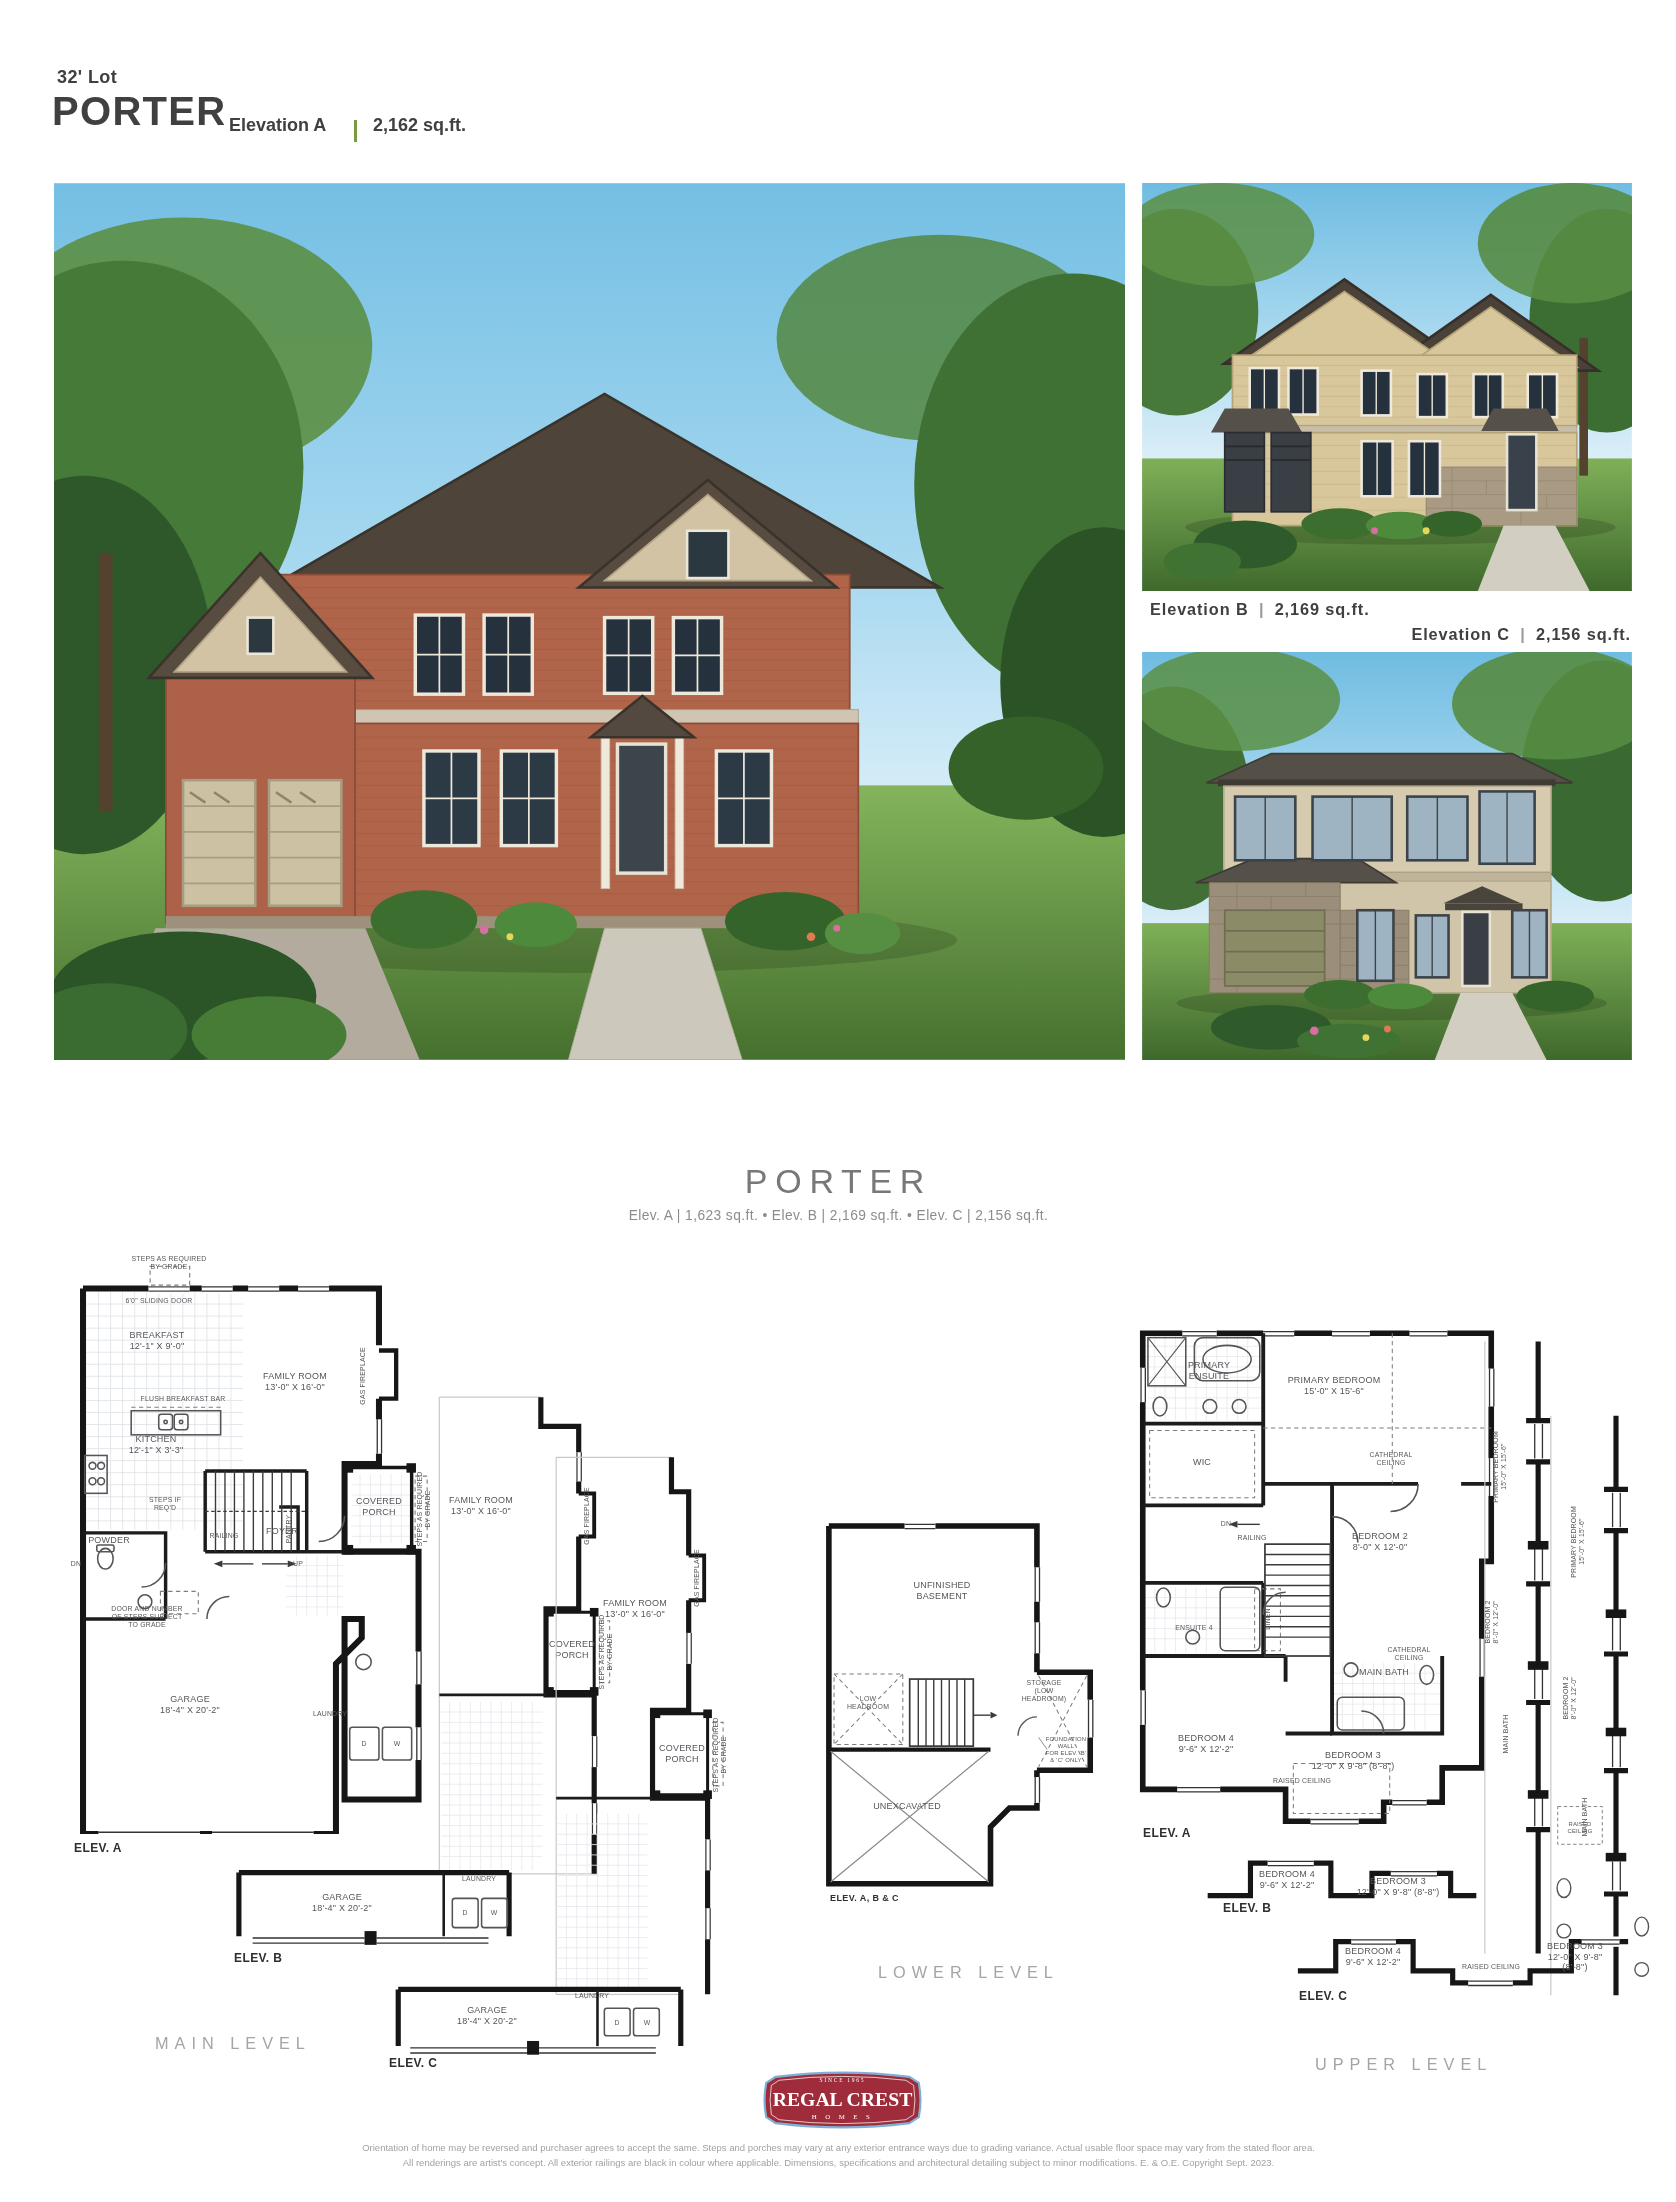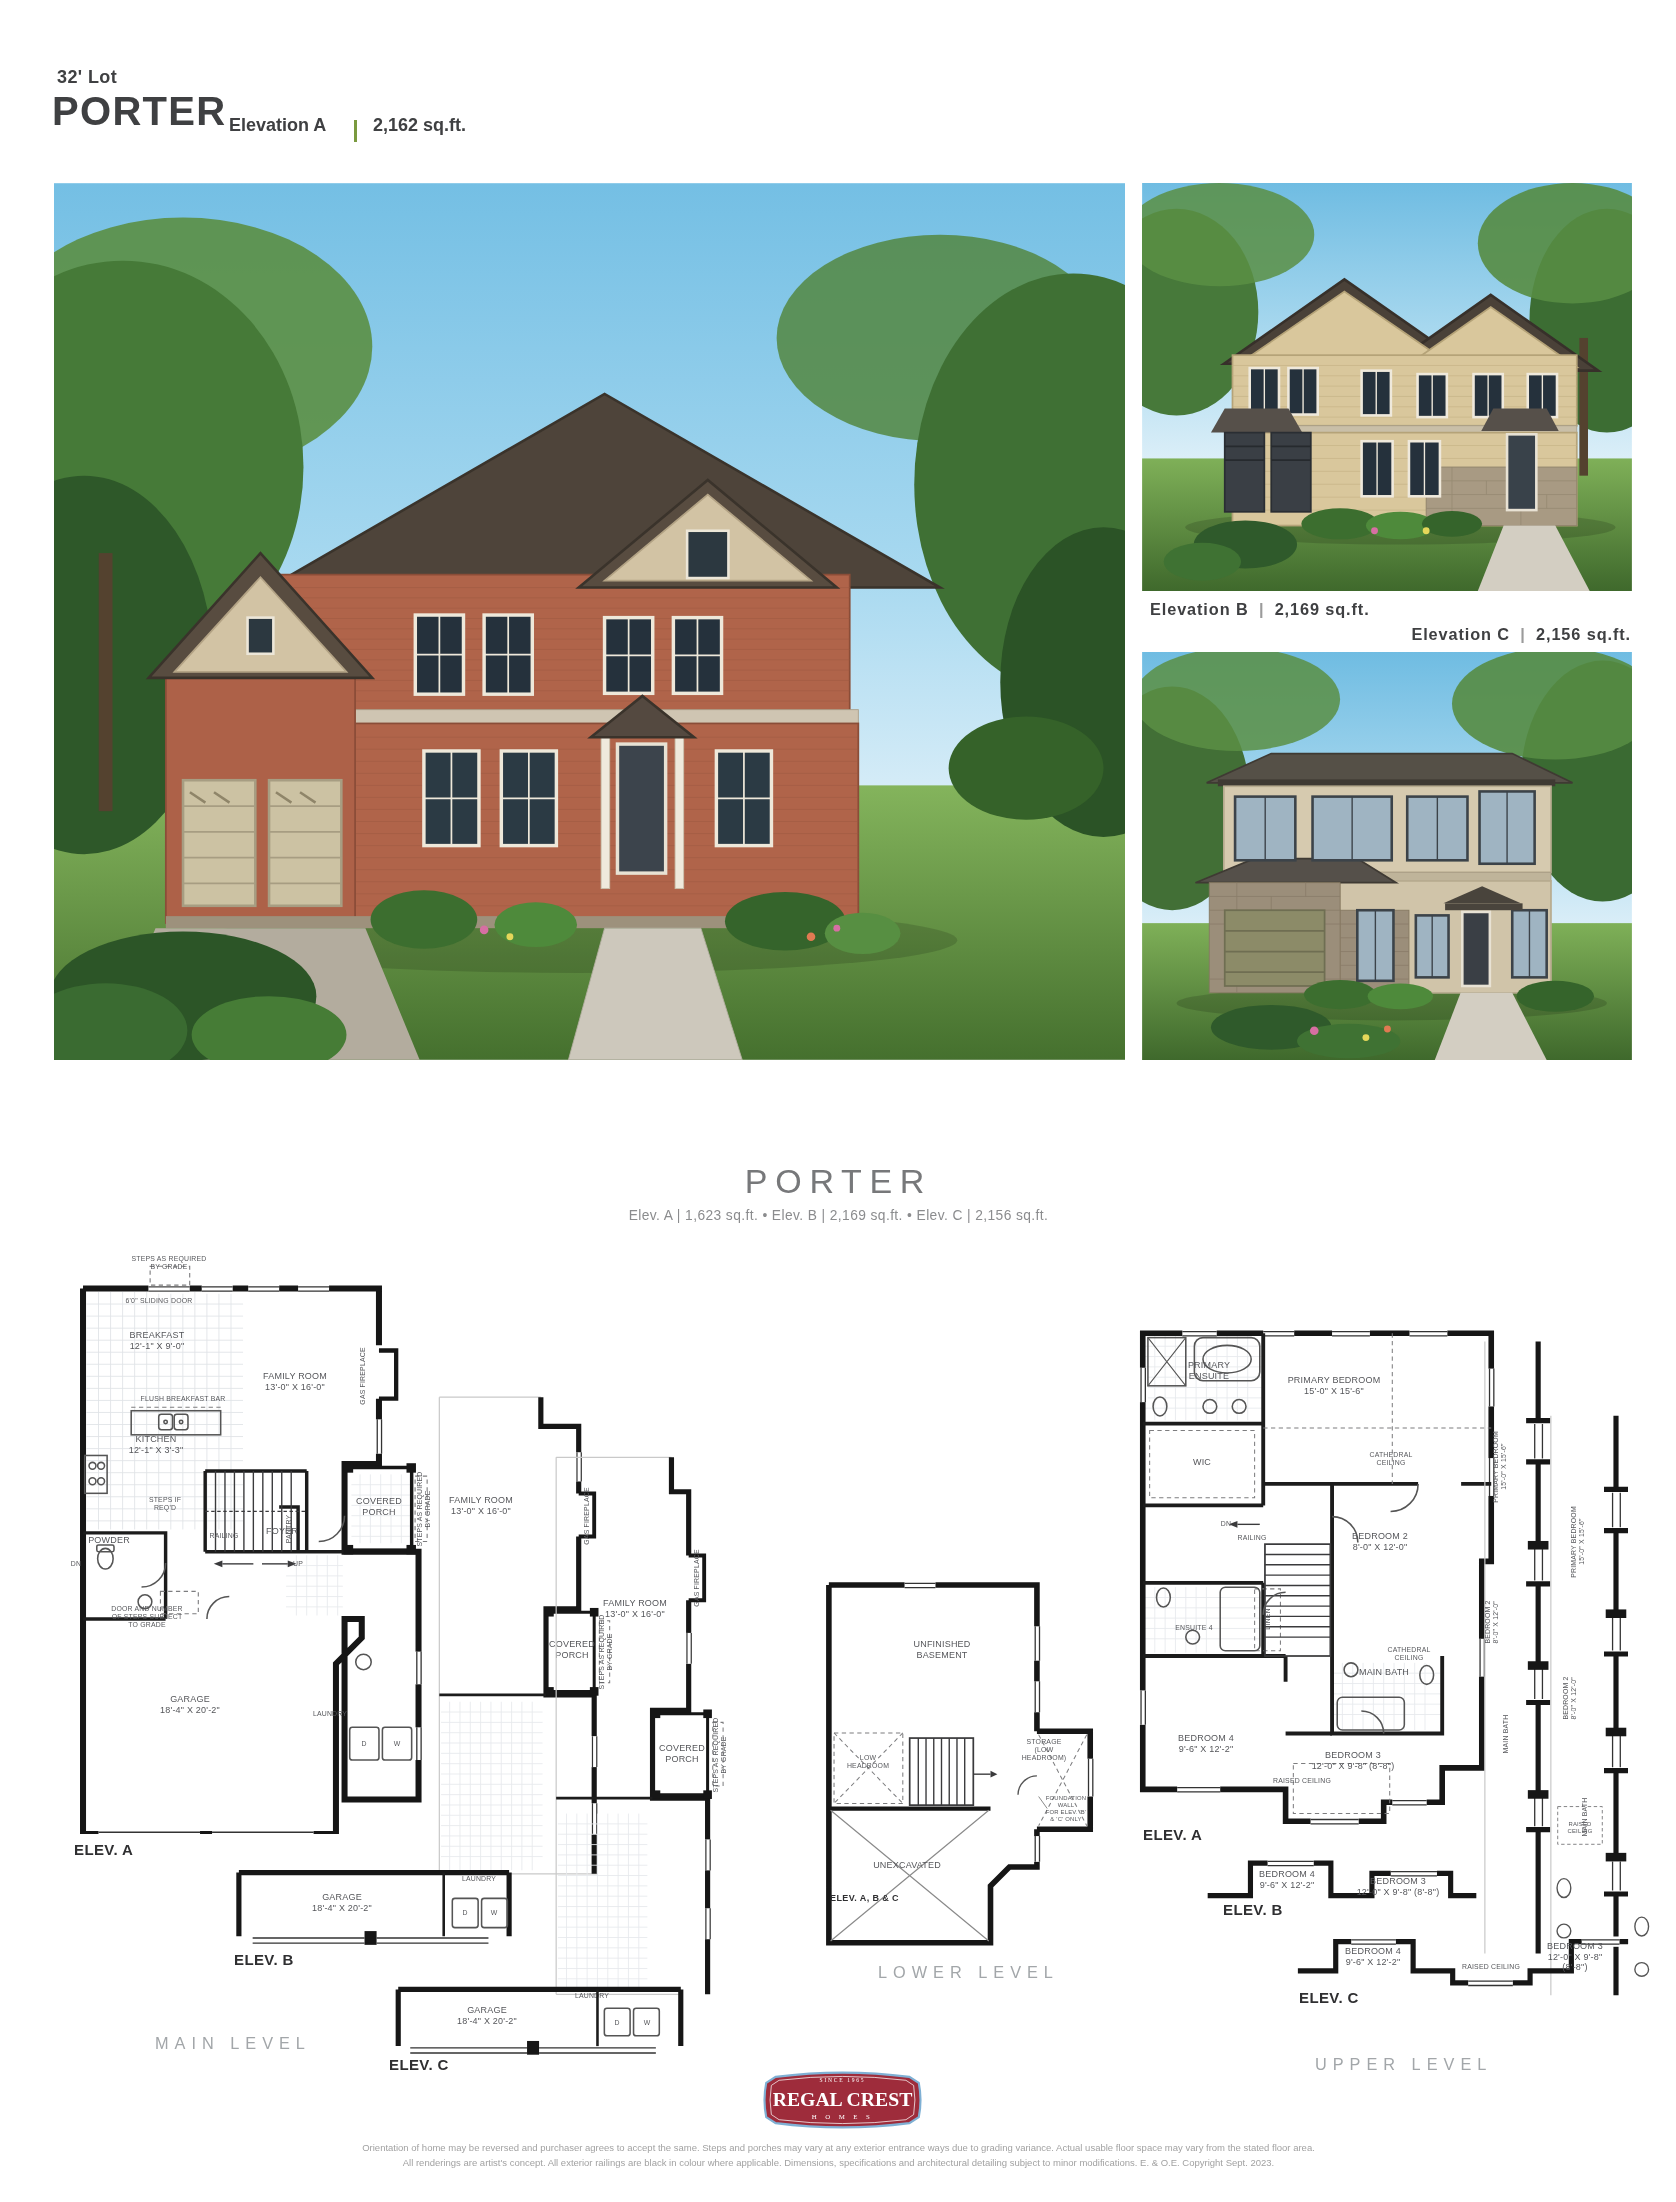--- a/index.html
+++ b/index.html
@@ -17,21 +17,21 @@
   
   .mid-name{left:0;right:0;top:1162px;text-align:center;font-size:34px;color:#77787a;letter-spacing:7.7px;}
   .mid-specs{left:0;right:0;top:1208px;text-align:center;font-size:13.8px;color:#8b8c8e;letter-spacing:0.4px;}
   
   .plan{position:absolute;}
   .plan svg{position:absolute;left:0;top:0;}
   .pl{position:absolute;transform:translate(-50%,-50%);font-size:9px;line-height:1.18;color:#55565a;text-align:center;white-space:pre-line;letter-spacing:0.2px;}
   .xs{font-size:6.9px;}
   .xxs{font-size:5.9px;}
   .vert{writing-mode:vertical-rl;transform:translate(-50%,-50%) rotate(180deg);white-space:pre-line;}
-  .tag{position:absolute;font-size:15px;font-weight:bold;color:#2f2f31;letter-spacing:0.4px;}
+  .tag{position:absolute;font-size:12px;font-weight:bold;color:#2f2f31;letter-spacing:0.4px;}
   .level-caption{position:absolute;font-size:16.3px;letter-spacing:6px;color:#a2a6a9;}
   
   .disc{left:0;right:0;text-align:center;color:#a2a2a2;font-size:9.5px;line-height:1.55;}
   .photo{position:absolute;}
   .photo svg{display:block;}
 </style>
 </head>
 <body>
 
 <div class="abs lot">32' Lot</div>
@@ -521,21 +521,21 @@
 </svg>
   <div class="pl" style="left:96px;top:30px">GARAGE
 18'-4" X 20'-2"</div>
   <div class="pl xs" style="left:226px;top:37px">D</div>
   <div class="pl xs" style="left:256px;top:37px">W</div>
 </div>
 <div class="tag" style="left:389px;top:2056px">ELEV. C</div>
 
 <div class="level-caption" style="left:155px;top:2034px">MAIN LEVEL</div>
 
-<div class="plan" style="left:822px;top:1578px;width:288px;height:370px">
+<div class="plan" style="left:822px;top:1519px;width:288px;height:370px">
 <svg width="288" height="370" viewBox="0 0 335 430">
   <g stroke="#161616" stroke-width="6.5" fill="none">
     <path d="M8,8 H250 V178"></path>
     <path d="M250,178 H312 V292 H250"></path>
     <path d="M250,292 V336 H218 L196,358 V424 H8 V8"></path>
   </g>
   <g>
     <rect x="96" y="2" width="36" height="12" fill="#fff"></rect>
         <path d="M96,6 H132 M96,11 H132" stroke="#333" stroke-width="1.5"></path>
     <rect x="244" y="56" width="12" height="40" fill="#fff"></rect>

